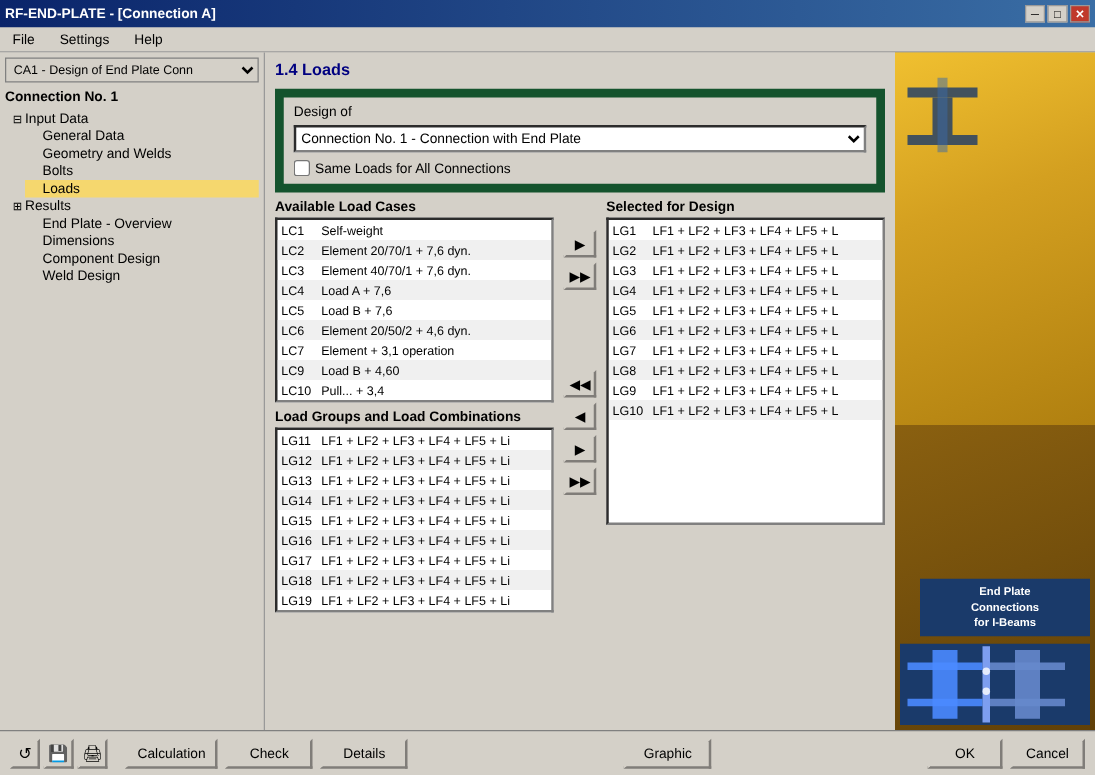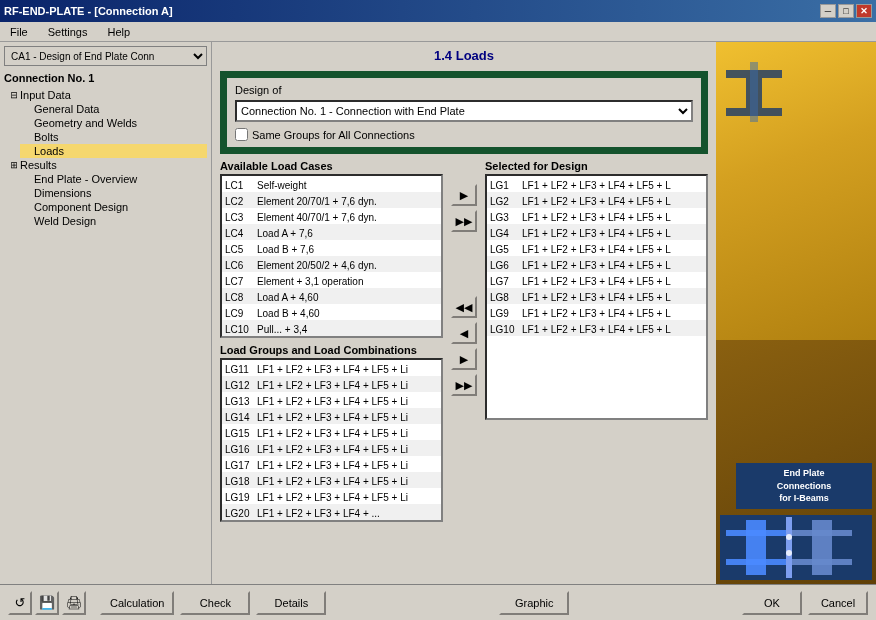--- a/index.html
+++ b/index.html
@@ -127,21 +127,20 @@
       background: #d4d0c8;
       padding: 6px 8px;
       overflow: hidden;
     }
 
     .section-title {
       font-size: 13px;
       font-weight: bold;
       margin-bottom: 8px;
       color: #000080;
-      text-align: center;
     }
 
     .panel-box {
       background: #d4d0c8;
       border: 7px solid #14532d;
       padding: 6px 8px;
       margin-bottom: 6px;
     }
     .panel-label {
       font-size: 11px;
@@ -382,21 +381,21 @@
 
       <div class="panel-box">
         <div class="panel-label">Design of</div>
         <div class="panel-dropdown">
           <select style="flex:1; height:22px; background:white; border:2px inset #808080; font-size:11px;">
             <option value="Connection No. 1 - Connection with End Plate">Connection No. 1 - Connection with End Plate</option>
           </select>
         </div>
         <div class="checkbox-row">
           <input type="checkbox" style="">
-          <span>Same Groups for All Connections</span>
+          <span>Same Loads for All Connections</span>
         </div>
       </div>
 
       <div style="display:flex; gap:6px; height:260px;">
 
         <div class="left-load-section">
 
           <div class="upper-load">
             <div class="load-panel-title">Available Load Cases</div>
             <div class="load-list-container" style="height:130px;" id="lc-list">
@@ -422,24 +421,20 @@
                 </div>
                 <div class="load-list-item">
                   <span class="lc-id">LC6</span>
                   <span class="lc-desc">Element 20/50/2 + 4,6 dyn.</span>
                 </div>
                 <div class="load-list-item">
                   <span class="lc-id">LC7</span>
                   <span class="lc-desc">Element + 3,1 operation</span>
                 </div>
                 <div class="load-list-item">
-                  <span class="lc-id">LC8</span>
-                  <span class="lc-desc">Load A + 4,60</span>
-                </div>
-                <div class="load-list-item">
                   <span class="lc-id">LC9</span>
                   <span class="lc-desc">Load B + 4,60</span>
                 </div>
                 <div class="load-list-item">
                   <span class="lc-id">LC10</span>
                   <span class="lc-desc">Pull... + 3,4</span>
                 </div>
               </div>
           </div>
 
@@ -474,24 +469,20 @@
                   <span class="lc-id">LG17</span>
                   <span class="lc-desc">LF1 + LF2 + LF3 + LF4 + LF5 + Li</span>
                 </div>
                 <div class="load-list-item">
                   <span class="lc-id">LG18</span>
                   <span class="lc-desc">LF1 + LF2 + LF3 + LF4 + LF5 + Li</span>
                 </div>
                 <div class="load-list-item">
                   <span class="lc-id">LG19</span>
                   <span class="lc-desc">LF1 + LF2 + LF3 + LF4 + LF5 + Li</span>
-                </div>
-                <div class="load-list-item">
-                  <span class="lc-id">LG20</span>
-                  <span class="lc-desc">LF1 + LF2 + LF3 + LF4 + ...</span>
                 </div>
               </div>
           </div>
         </div>
 
         <div style="display:flex; flex-direction:column; justify-content:space-between; align-items:center; padding: 24px 2px;">
 
           <div style="display:flex; flex-direction:column; gap:4px; align-items:center;">
             <button class="arrow-btn">▶</button>
             <button class="arrow-btn">▶▶</button>

